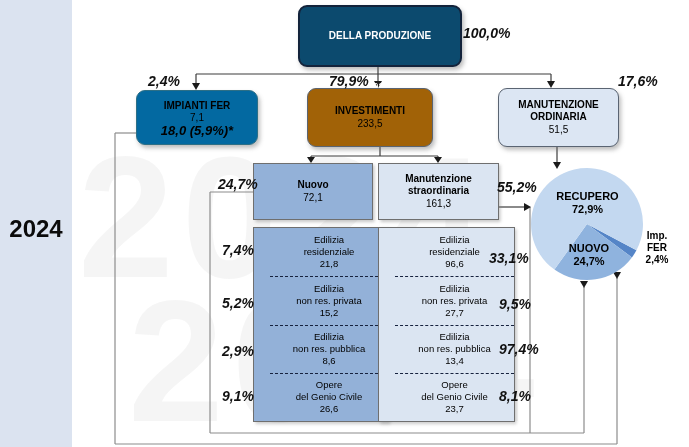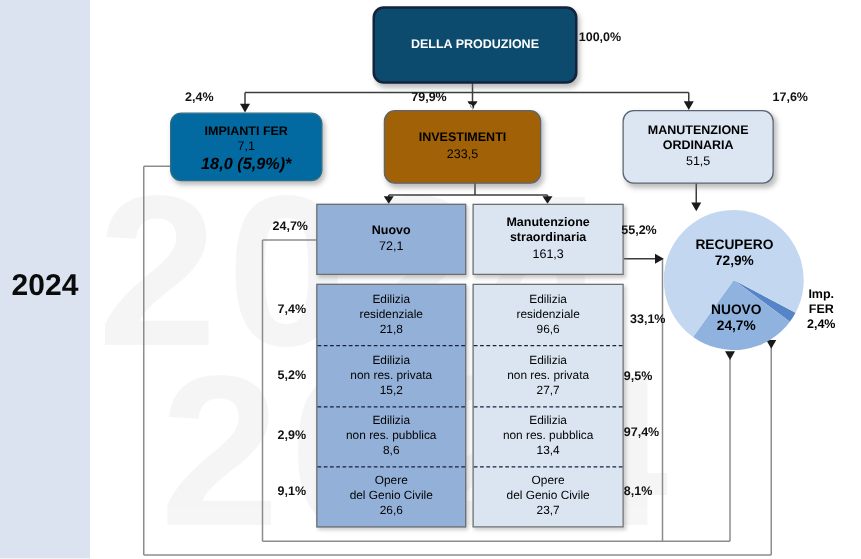--- a/index.html
+++ b/index.html
@@ -27,40 +27,40 @@
   #root-box{left:298px;top:5px;width:160px;height:58px;background:#0c4a6e;border:2px solid #13233b;color:#fff;gap:40px;}
   #fer-box{left:136px;top:90px;width:120px;height:53px;background:#0369a1;border:1.5px solid #2d6f86;}
   #inv-box{left:307px;top:88px;width:124px;height:57px;background:#a16207;border:1.5px solid #5a6472;}
   #man-box{left:498px;top:88px;width:119px;height:57px;background:#dce6f3;border:1.5px solid #5a6472;}
   .sq{border-radius:0;box-shadow:1.5px 2px 3px rgba(130,130,130,.45);}
   #nuovo-box{left:253px;top:163px;width:118px;height:55px;background:#93b1d8;border:1px solid #6f6f6f;}
   #straord-box{left:378px;top:163px;width:119px;height:55px;background:#dbe5f2;border:1px solid #6f6f6f;}
   
   .subcol{position:absolute;z-index:2;top:227px;height:193px;display:grid;
           grid-template-rows:1fr 1fr 1fr 1fr;border:1px solid #6f6f6f;
-          box-shadow:1.5px 2px 3px rgba(130,130,130,.4);}
+          box-shadow:1.5px 2px 3px rgba(130,130,130,.4);padding-left:16px;}
   #nuovo-col{left:253px;width:118px;background:#93b1d8;}
   #straord-col{left:378px;width:119px;background:#dbe5f2;}
   .subrow{display:flex;flex-direction:column;justify-content:center;align-items:center;
           text-align:center;font-size:9.5px;line-height:12px;}
   .subrow + .subrow{border-top:1.5px dashed #16223e;}
   
-  .pct{position:absolute;z-index:2;font-weight:bold;font-size:10px;
+  .pct{position:absolute;z-index:2;font-style:italic;font-weight:bold;font-size:14px;
        color:#111;white-space:nowrap;}
   #pct-root{left:463px;top:25px;}
   #pct-fer{left:148px;top:73px;}
   #pct-inv{left:329px;top:73px;}
   #pct-man{left:578px;top:73px;margin-left:40px;}
   #pct-nuovo{left:218px;top:176px;}
   #pct-straord{left:497px;top:179px;}
   #pct-n0{left:222px;top:242px;}
   #pct-n1{left:222px;top:295px;}
   #pct-n2{left:222px;top:343px;}
   #pct-n3{left:222px;top:388px;}
-  #pct-s0{left:504px;top:250px;}
+  #pct-s0{left:489px;top:250px;}
   #pct-s1{left:499px;top:296px;}
   #pct-s2{left:499px;top:341px;}
   #pct-s3{left:499px;top:388px;}
   
   .pielab{position:absolute;z-index:3;text-align:center;font-weight:bold;line-height:12.5px;}
   #lab-recupero{left:540px;top:190px;width:95px;font-size:11px;}
   #lab-nuovo{left:549px;top:242px;width:80px;font-size:11px;}
   #lab-impfer{left:634px;top:230px;width:46px;font-size:10px;line-height:12px;}
 </style>
 </head>

